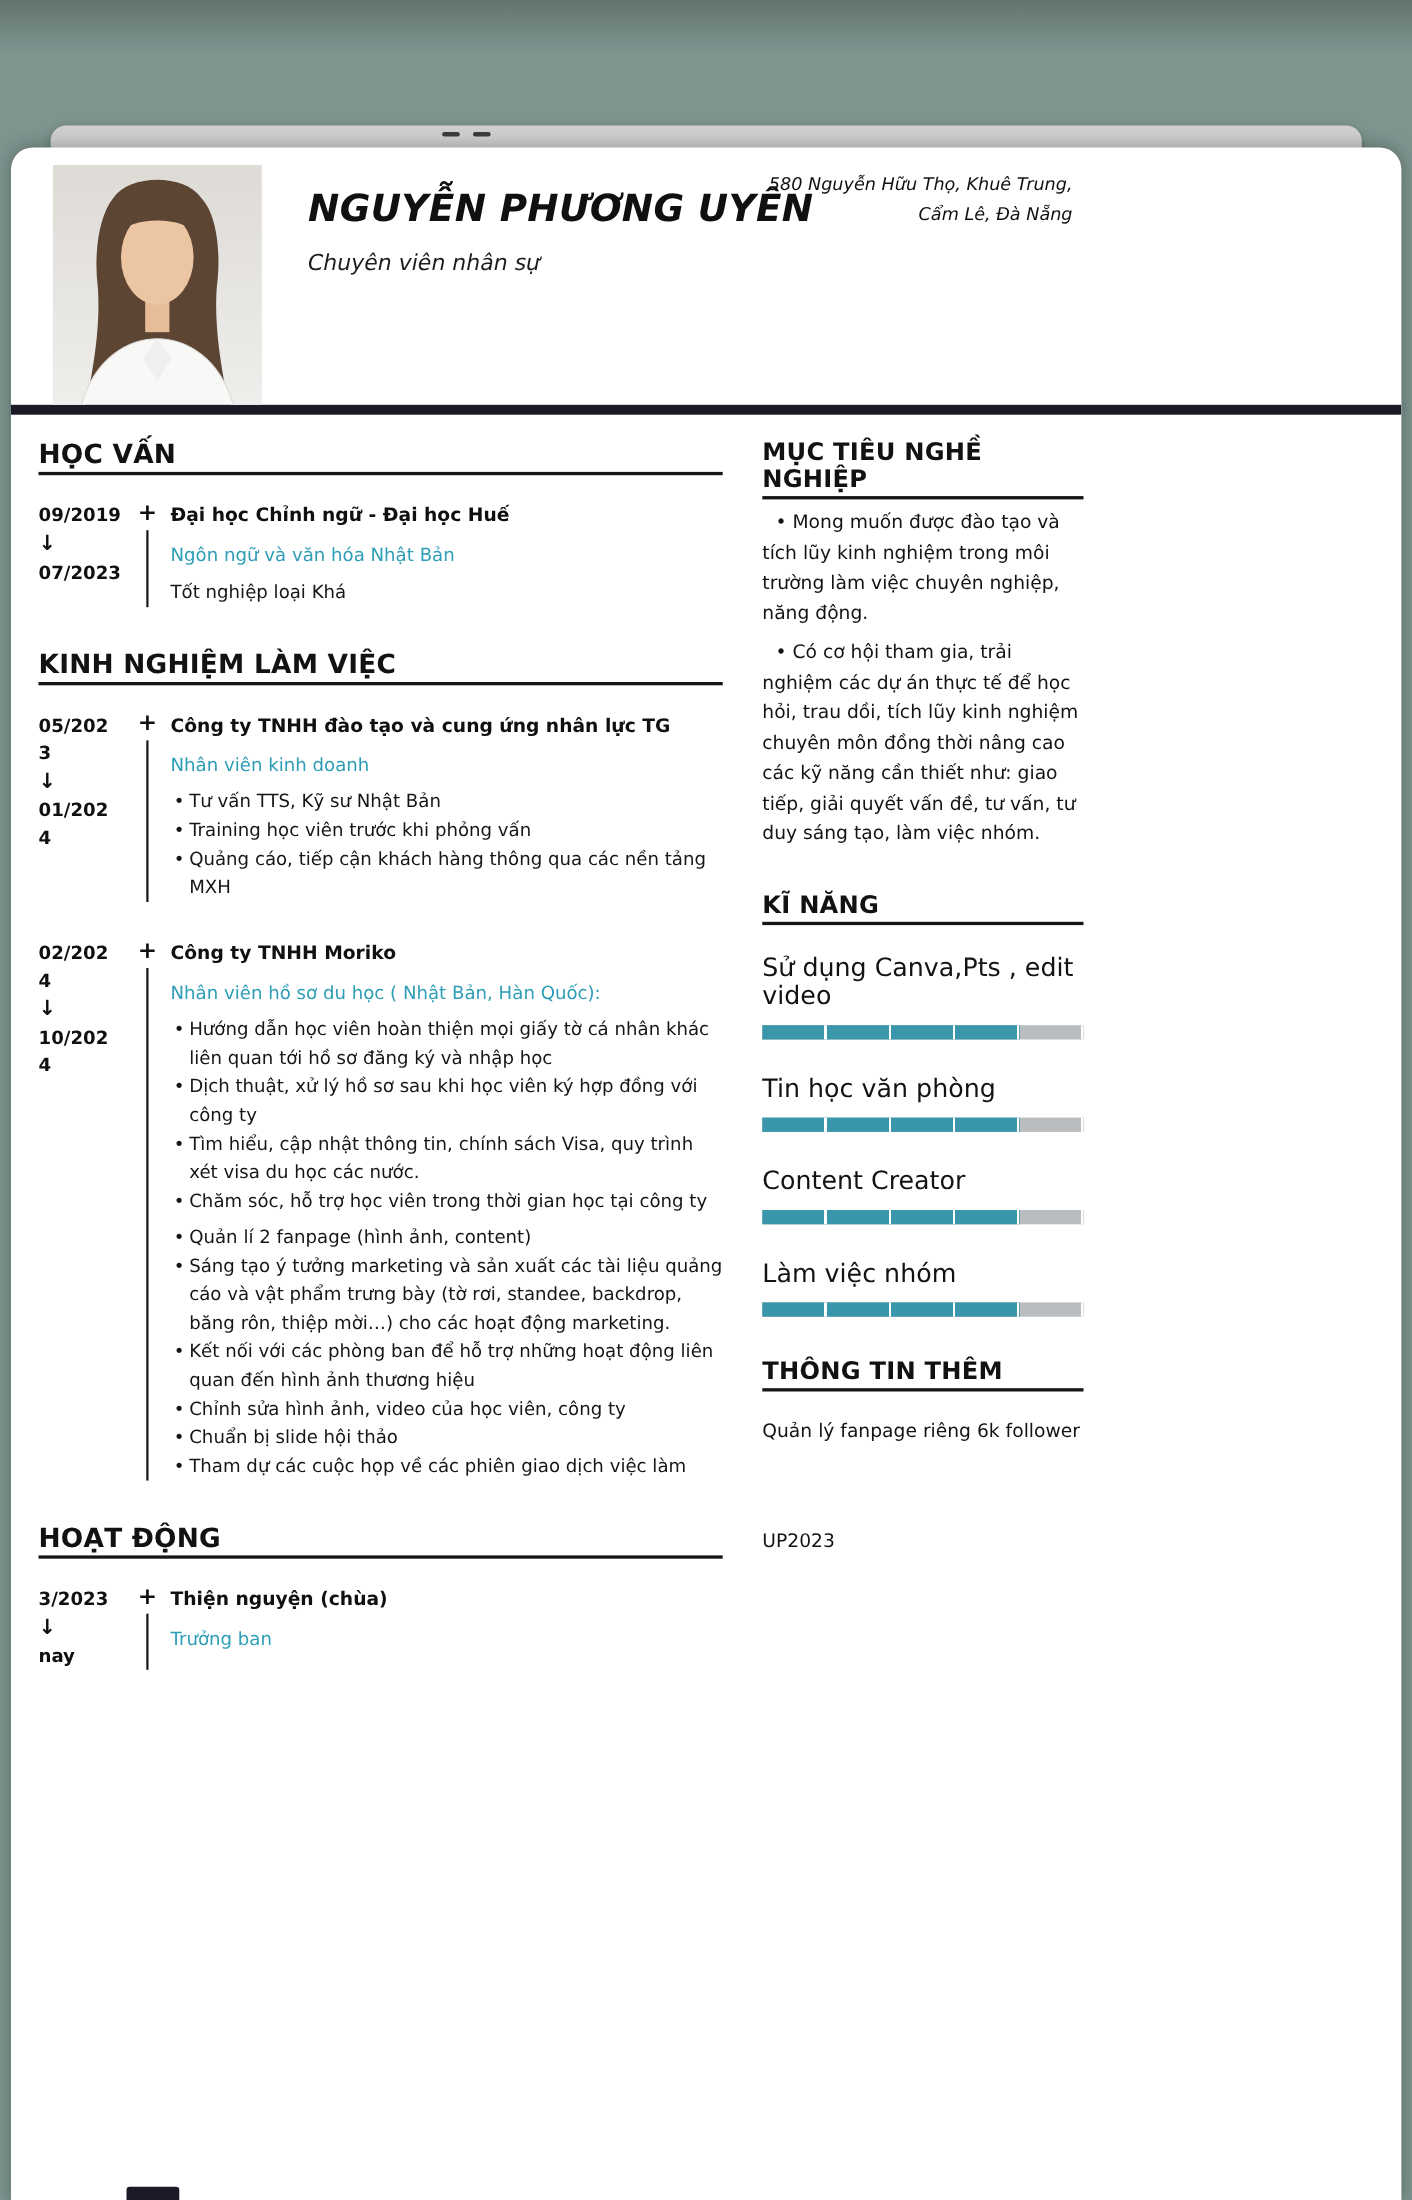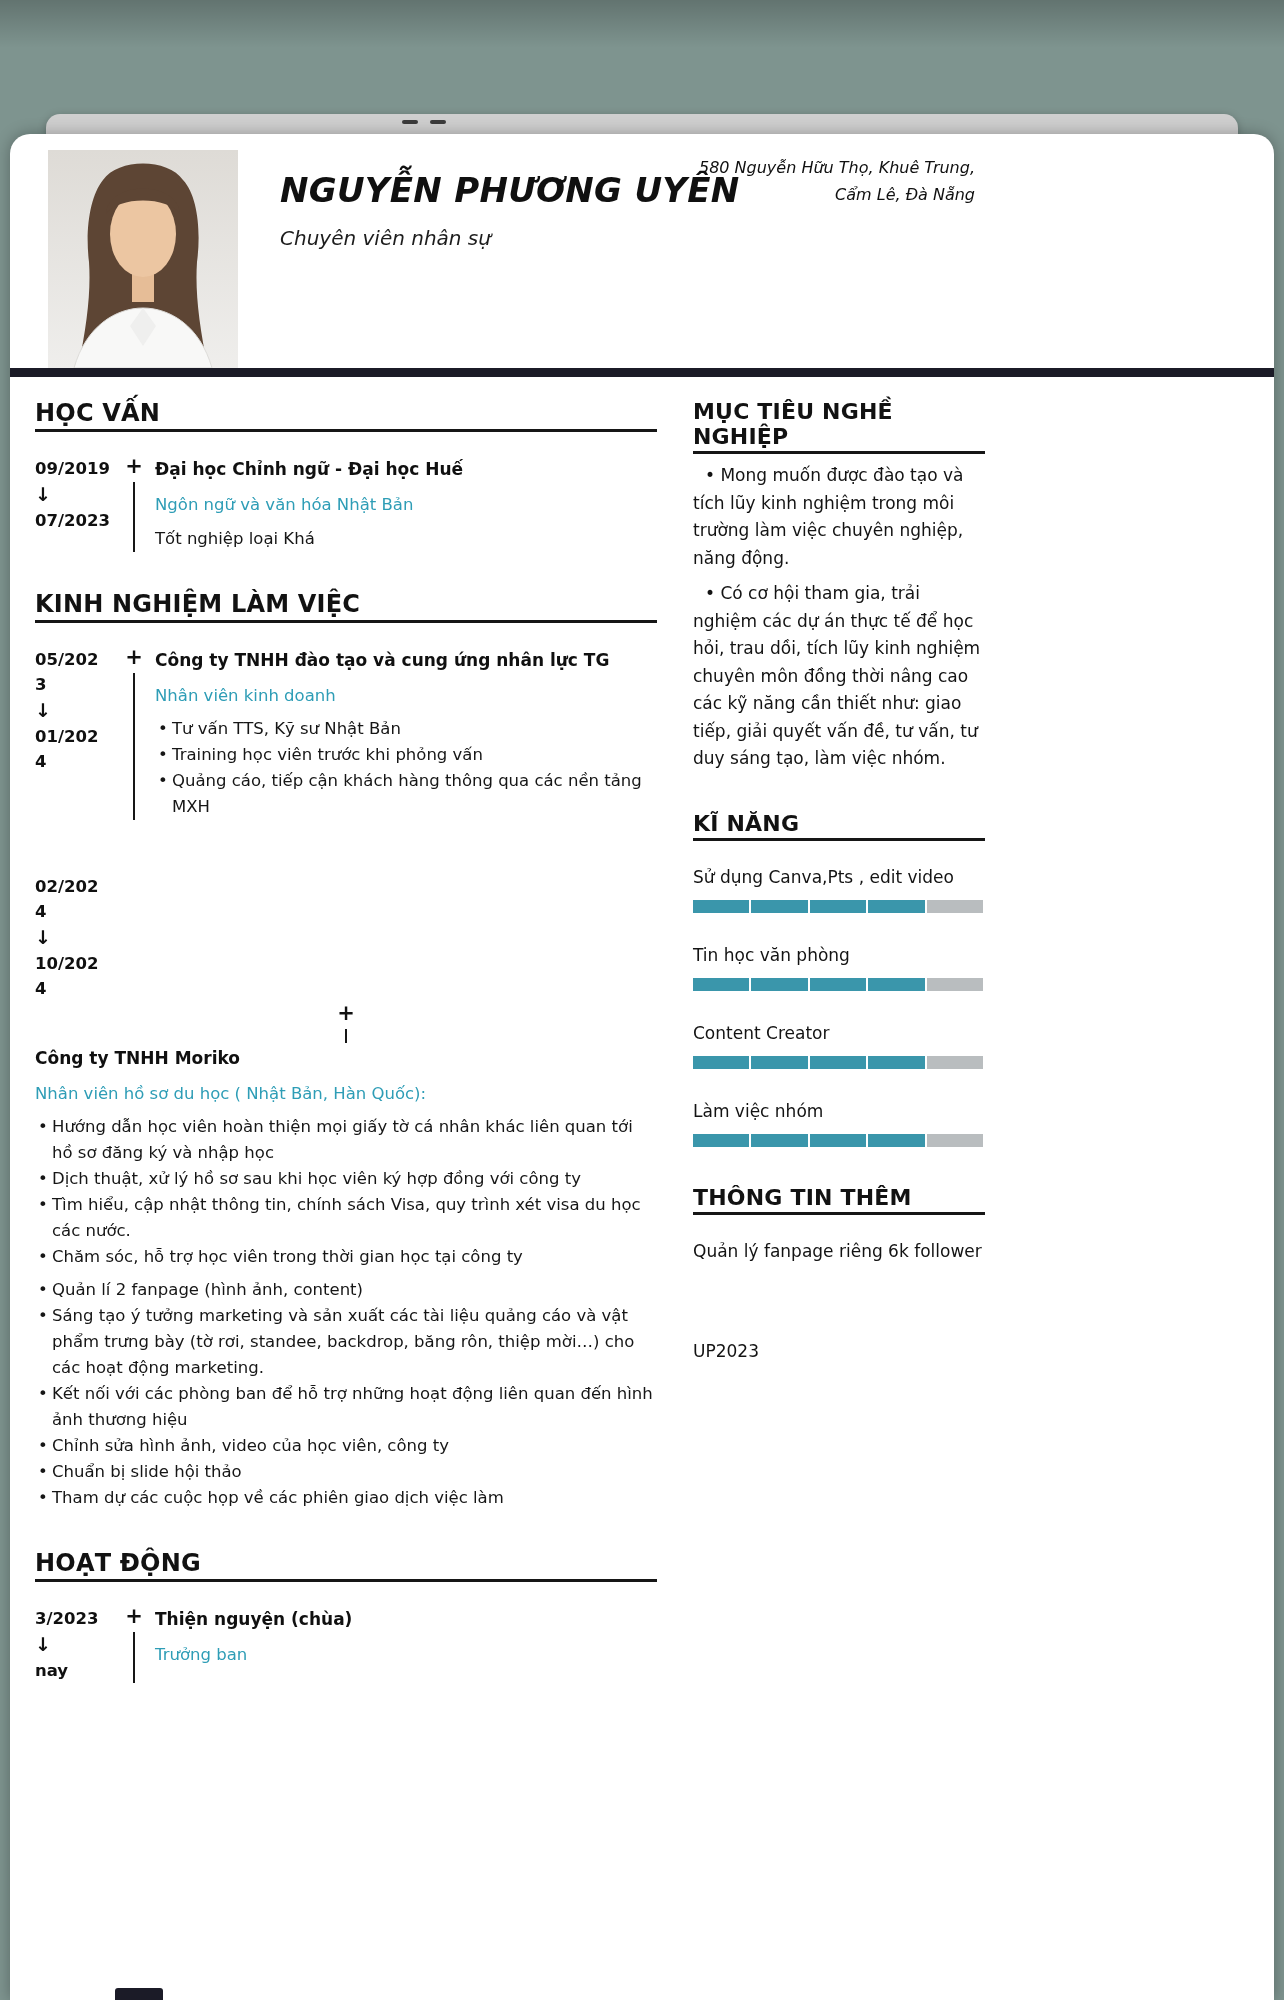--- a/index.html
+++ b/index.html
@@ -51,21 +51,21 @@
 
   h2.section {
     font-size: 24px; font-weight: bold; color: #121212; letter-spacing: .2px;
     border-bottom: 3px solid #161616; padding-bottom: 2px; margin-top: 22px;
   }
   .col-right h2.section { font-size: 22px; }
   .col-left h2.gap-top, .col-right h2.gap-top { margin-top: 38px; }
 
   
   .entry { display: flex; margin-top: 22px; }
-  .entry.gap-top { margin-top: 52px; flex-direction: column; }
+  .entry.gap-top { margin-top: 32px; }
   .dates {
     flex: 0 0 78px; width: 78px; text-align: left;
     font-weight: bold; font-size: 16.5px; line-height: 25px; color: #101010; padding-top: 2px;
   }
   .dates .arrow { font-size: 19px; line-height: 27px; font-weight: bold; }
   .dates-inner { display: inline-block; max-width: 64px; word-break: break-all; }
   .marker { flex: 0 0 42px; display: flex; flex-direction: column; align-items: center; padding-top: 1px; }
   .plus { font-size: 21px; font-weight: bold; line-height: 22px; color: #101010; }
   .tline { width: 2.5px; flex: 1 1 auto; background: #161616; margin-top: 5px; }
   .entry-body { flex: 1 1 auto; font-size: 16.5px; line-height: 26px; color: #161616; padding-top: 2px; }
@@ -76,21 +76,21 @@
   .bullet::before { content: "•"; position: absolute; left: 3px; top: 0; }
   .sect2 { margin-top: 24px; }
 
   
   .obj p { font-size: 17px; line-height: 27.5px; text-indent: 12px; margin-top: 8px; color: #131313; }
   .obj p::before { content: "• "; }
   .obj { margin-top: 8px; }
 
   .skill { margin-top: 32px; }
   .skill.first { margin-top: 26px; }
-  .skill-label { font-size: 17px; color: #131313; }
+  .skill-label { font-size: 23px; color: #131313; }
   .bar { margin-top: 13px; height: 13px; background: var(--bar-track, #B9BDBF); position: relative; }
   .bar-fill { position: absolute; left: 0; top: 0; bottom: 0; background: var(--bar-fill, #3A96AB); }
   .bar-seams {
     position: absolute; top: 0; bottom: 0; left: 0; right: 0;
     background-image: repeating-linear-gradient(to right,
       transparent 0, transparent calc(20% - 2px),
       #ffffff calc(20% - 2px), #ffffff 20%);
   }
 
   .extra-note { font-size: 17px; margin-top: 26px; color: #131313; }

